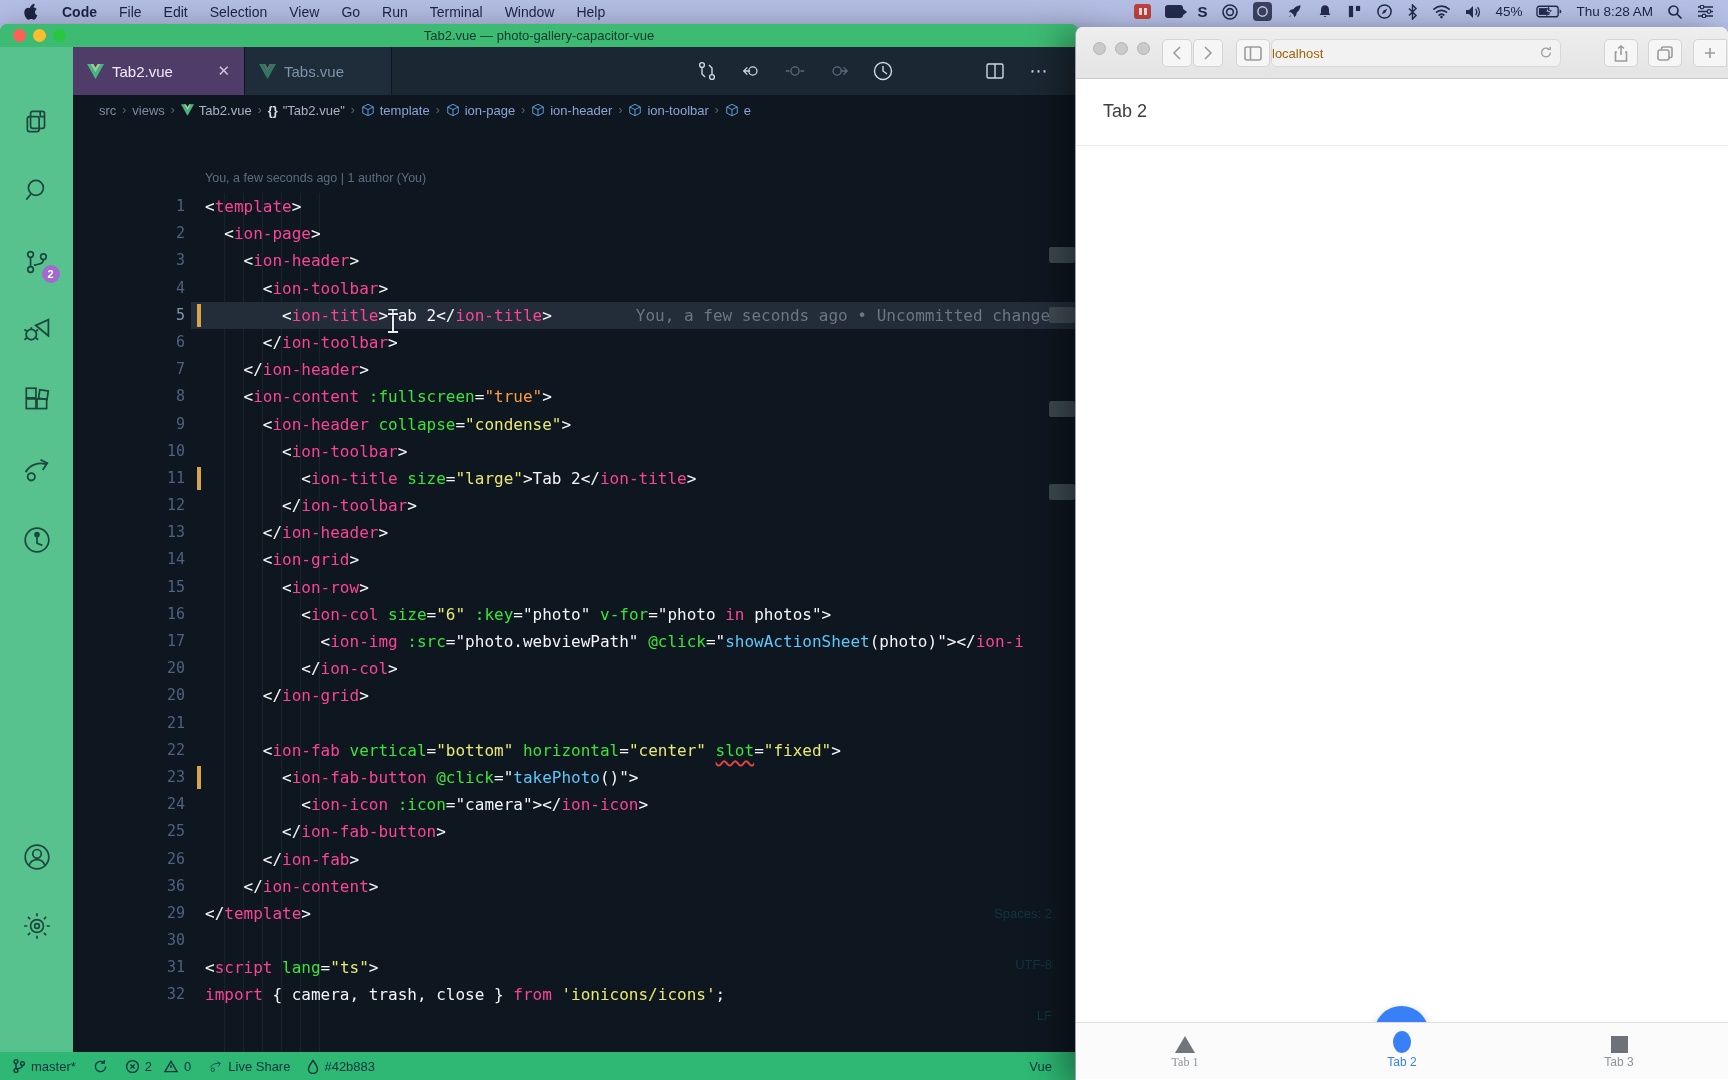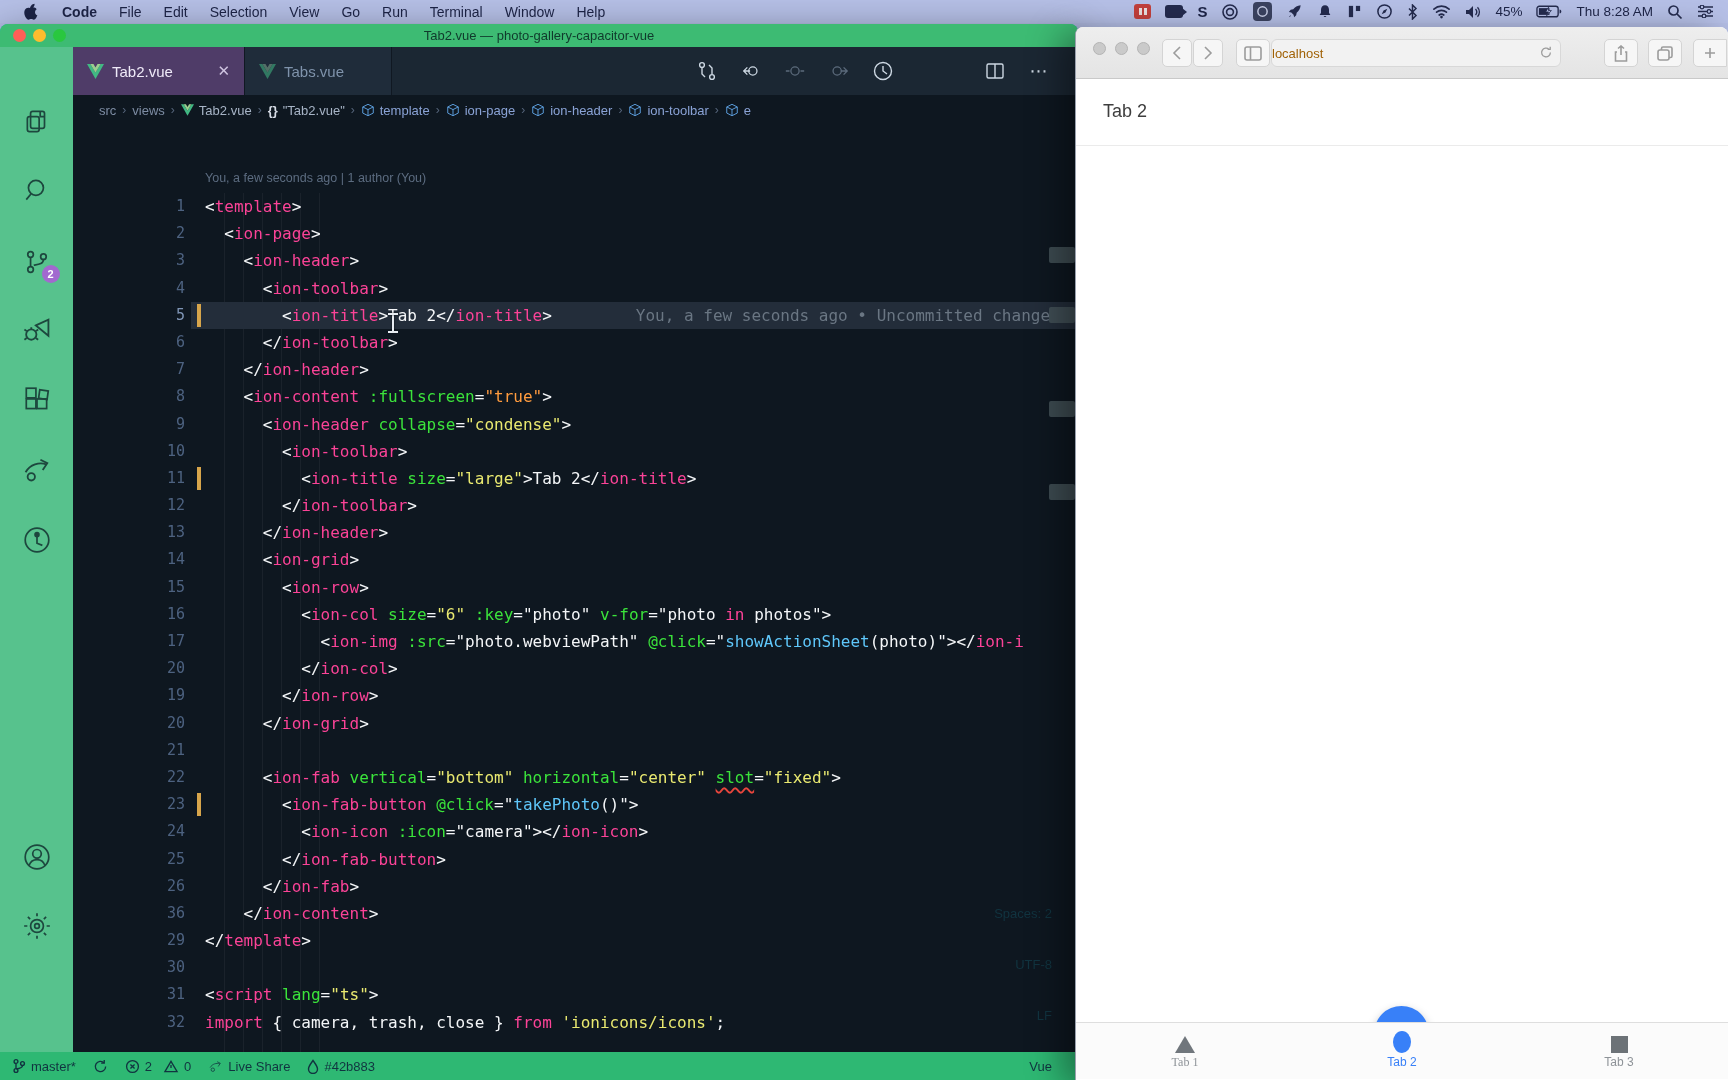--- a/index.html
+++ b/index.html
@@ -454,21 +454,20 @@
             <div class="line"><span class="ln">9</span><span class="code"><span class="w">      &lt;</span><span class="p">ion-header</span><span class="w"> </span><span class="g">collapse</span><span class="w">=</span><span class="y">"condense"</span><span class="w">&gt;</span></span></div>
             <div class="line"><span class="ln">10</span><span class="code"><span class="w">        &lt;</span><span class="p">ion-toolbar</span><span class="w">&gt;</span></span></div>
             <div class="line"><span class="ln">11</span><span class="marker"></span><span class="code"><span class="w">          &lt;</span><span class="p">ion-title</span><span class="w"> </span><span class="g">size</span><span class="w">=</span><span class="y">"large"</span><span class="w">&gt;Tab 2&lt;/</span><span class="p">ion-title</span><span class="w">&gt;</span></span></div>
             <div class="line"><span class="ln">12</span><span class="code"><span class="w">        &lt;/</span><span class="p">ion-toolbar</span><span class="w">&gt;</span></span></div>
             <div class="line"><span class="ln">13</span><span class="code"><span class="w">      &lt;/</span><span class="p">ion-header</span><span class="w">&gt;</span></span></div>
             <div class="line"><span class="ln">14</span><span class="code"><span class="w">      &lt;</span><span class="p">ion-grid</span><span class="w">&gt;</span></span></div>
             <div class="line"><span class="ln">15</span><span class="code"><span class="w">        &lt;</span><span class="p">ion-row</span><span class="w">&gt;</span></span></div>
             <div class="line"><span class="ln">16</span><span class="code"><span class="w">          &lt;</span><span class="p">ion-col</span><span class="w"> </span><span class="g">size</span><span class="w">=</span><span class="y">"6"</span><span class="w"> </span><span class="g">:key</span><span class="w">="photo" </span><span class="g">v-for</span><span class="w">="photo </span><span class="p">in</span><span class="w"> photos"&gt;</span></span></div>
             <div class="line"><span class="ln">17</span><span class="code"><span class="w">            &lt;</span><span class="p">ion-img</span><span class="w"> </span><span class="g">:src</span><span class="w">="photo.webviewPath" </span><span class="g">@click</span><span class="w">="</span><span class="c">showActionSheet</span><span class="w">(photo)"&gt;&lt;/</span><span class="p">ion-i</span></span></div>
             <div class="line"><span class="ln">20</span><span class="code"><span class="w">          &lt;/</span><span class="p">ion-col</span><span class="w">&gt;</span></span></div>
-            <div class="line"><span class="ln">19</span><span class="code"><span class="w">        &lt;/</span><span class="p">ion-row</span><span class="w">&gt;</span></span></div>
             <div class="line"><span class="ln">20</span><span class="code"><span class="w">      &lt;/</span><span class="p">ion-grid</span><span class="w">&gt;</span></span></div>
             <div class="line"><span class="ln">21</span><span class="code"></span></div>
             <div class="line"><span class="ln">22</span><span class="code"><span class="w">      &lt;</span><span class="p">ion-fab</span><span class="w"> </span><span class="g">vertical</span><span class="w">=</span><span class="y">"bottom"</span><span class="w"> </span><span class="g">horizontal</span><span class="w">=</span><span class="y">"center"</span><span class="w"> </span><span class="e">slot</span><span class="w">=</span><span class="y">"fixed"</span><span class="w">&gt;</span></span></div>
             <div class="line"><span class="ln">23</span><span class="marker"></span><span class="code"><span class="w">        &lt;</span><span class="p">ion-fab-button</span><span class="w"> </span><span class="g">@click</span><span class="w">="</span><span class="c">takePhoto</span><span class="w">()"&gt;</span></span></div>
             <div class="line"><span class="ln">24</span><span class="code"><span class="w">          &lt;</span><span class="p">ion-icon</span><span class="w"> </span><span class="g">:icon</span><span class="w">="camera"&gt;&lt;/</span><span class="p">ion-icon</span><span class="w">&gt;</span></span></div>
             <div class="line"><span class="ln">25</span><span class="code"><span class="w">        &lt;/</span><span class="p">ion-fab-button</span><span class="w">&gt;</span></span></div>
             <div class="line"><span class="ln">26</span><span class="code"><span class="w">      &lt;/</span><span class="p">ion-fab</span><span class="w">&gt;</span></span></div>
             <div class="line"><span class="ln">36</span><span class="code"><span class="w">    &lt;/</span><span class="p">ion-content</span><span class="w">&gt;</span></span></div>
             <div class="line"><span class="ln">29</span><span class="code"><span class="w">&lt;/</span><span class="p">template</span><span class="w">&gt;</span></span></div>
             <div class="line"><span class="ln">30</span><span class="code"></span></div>

